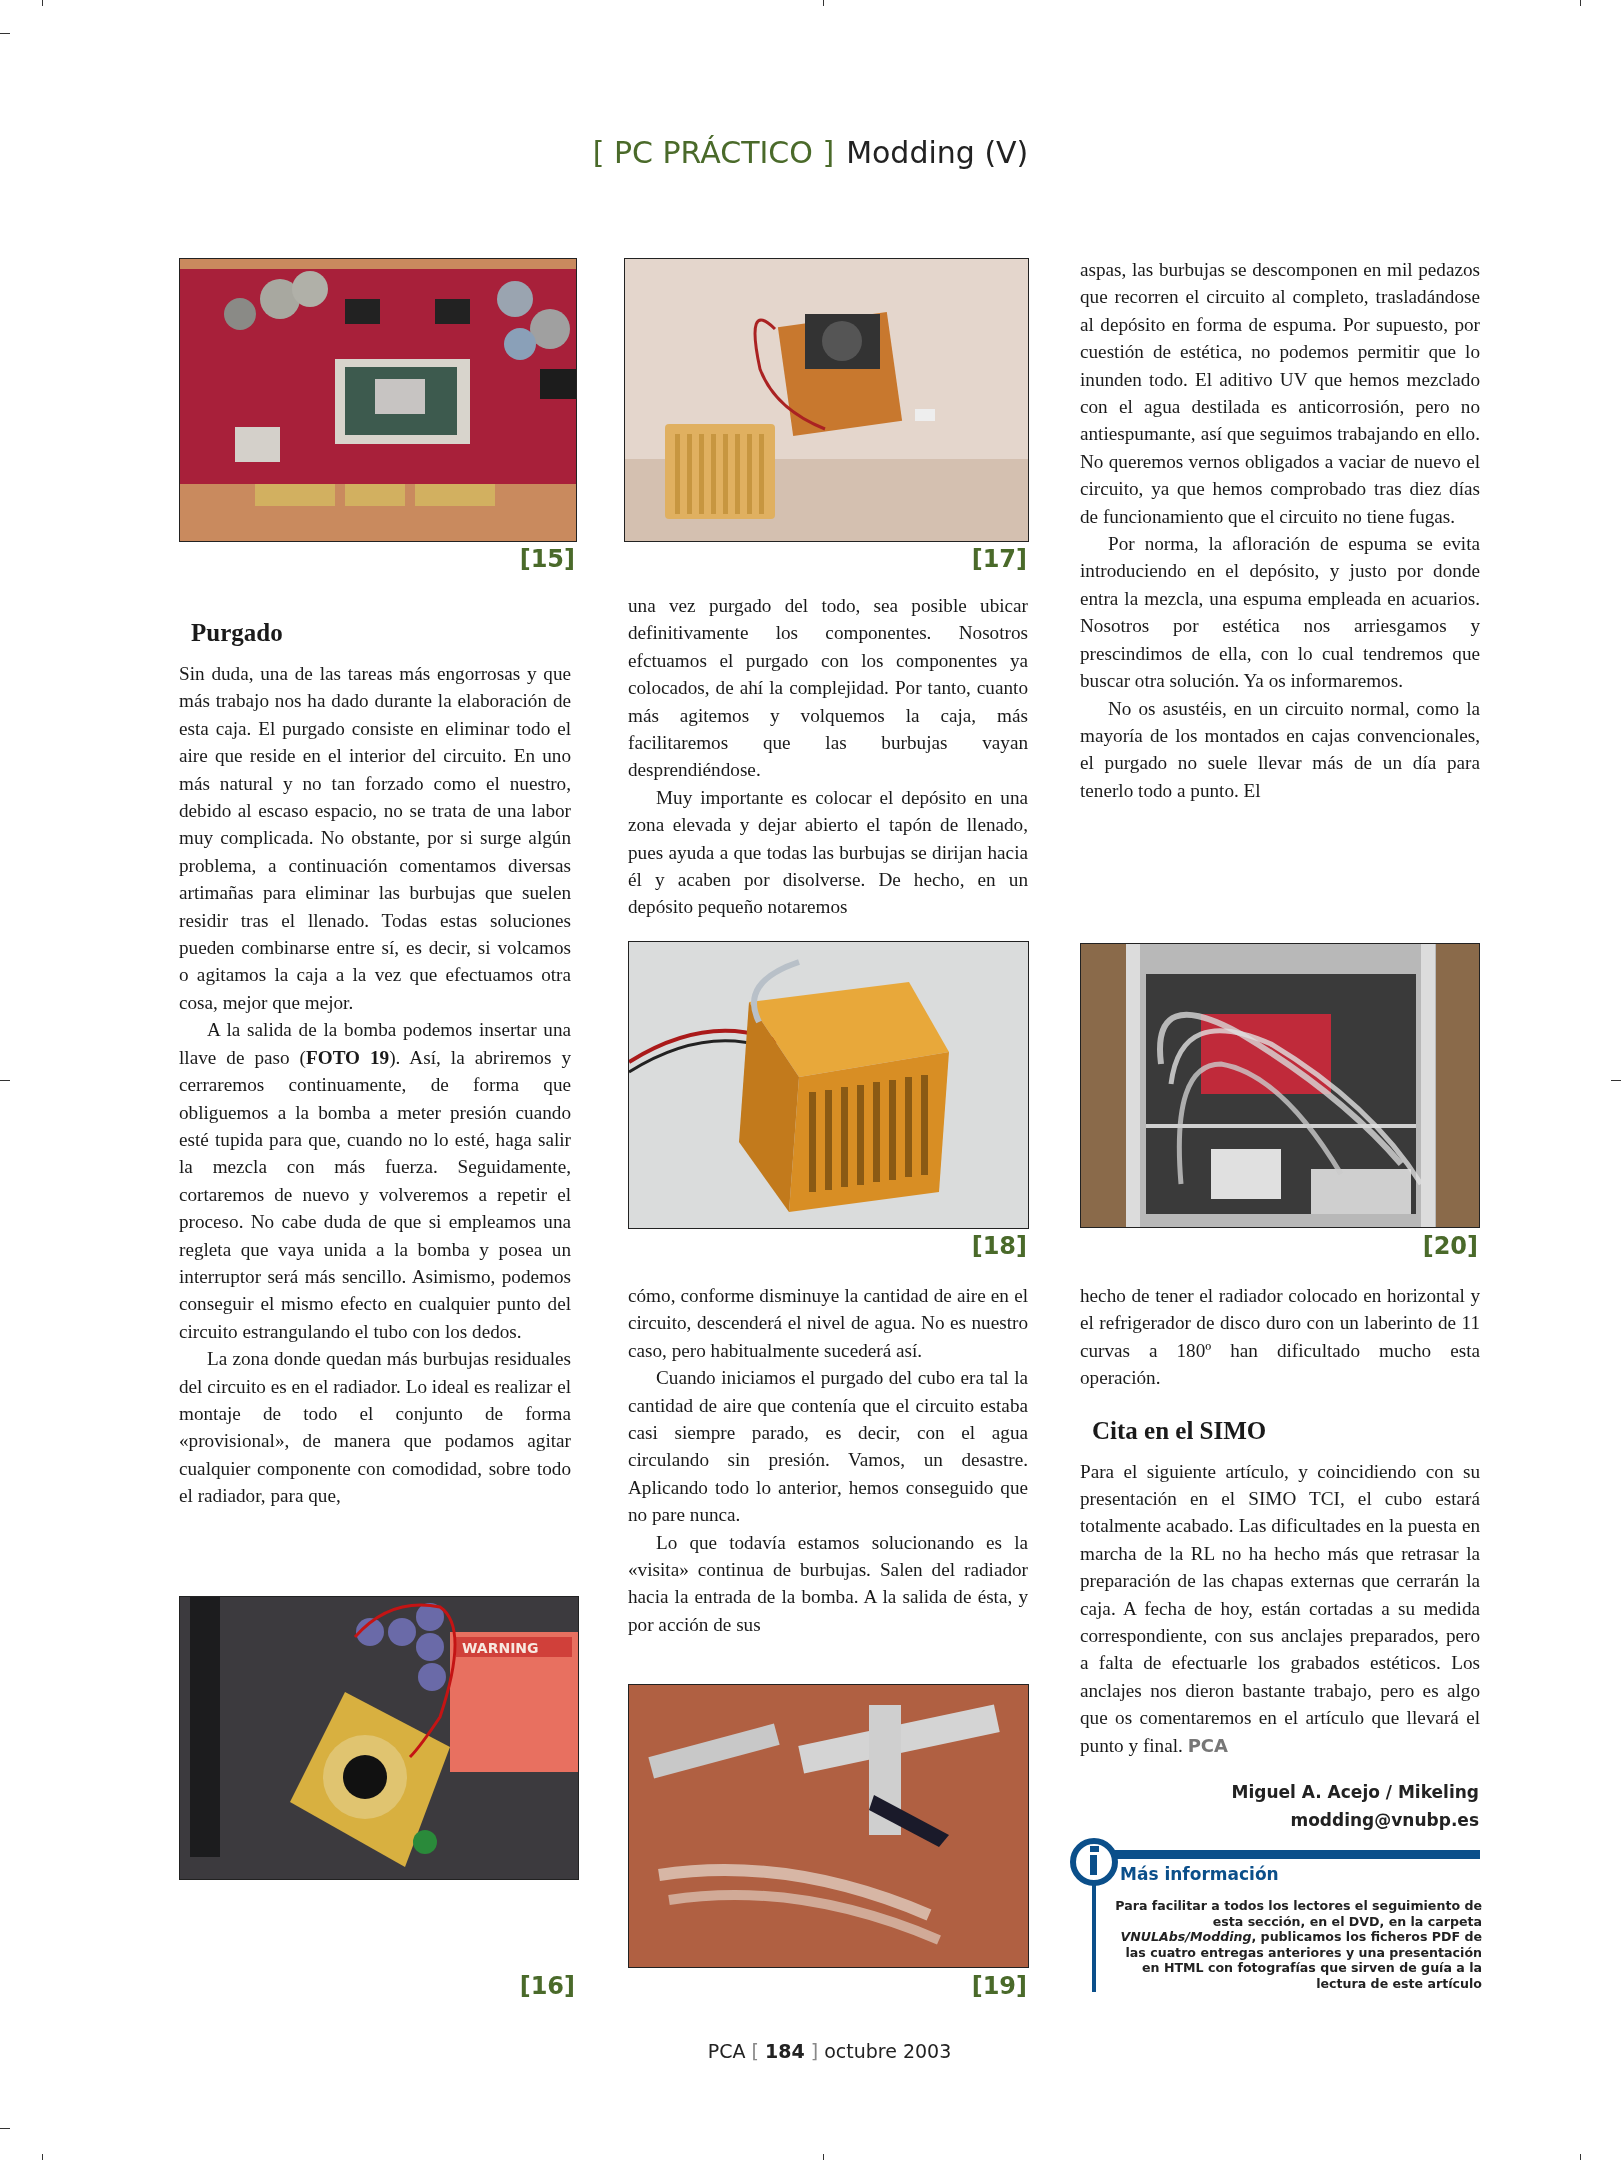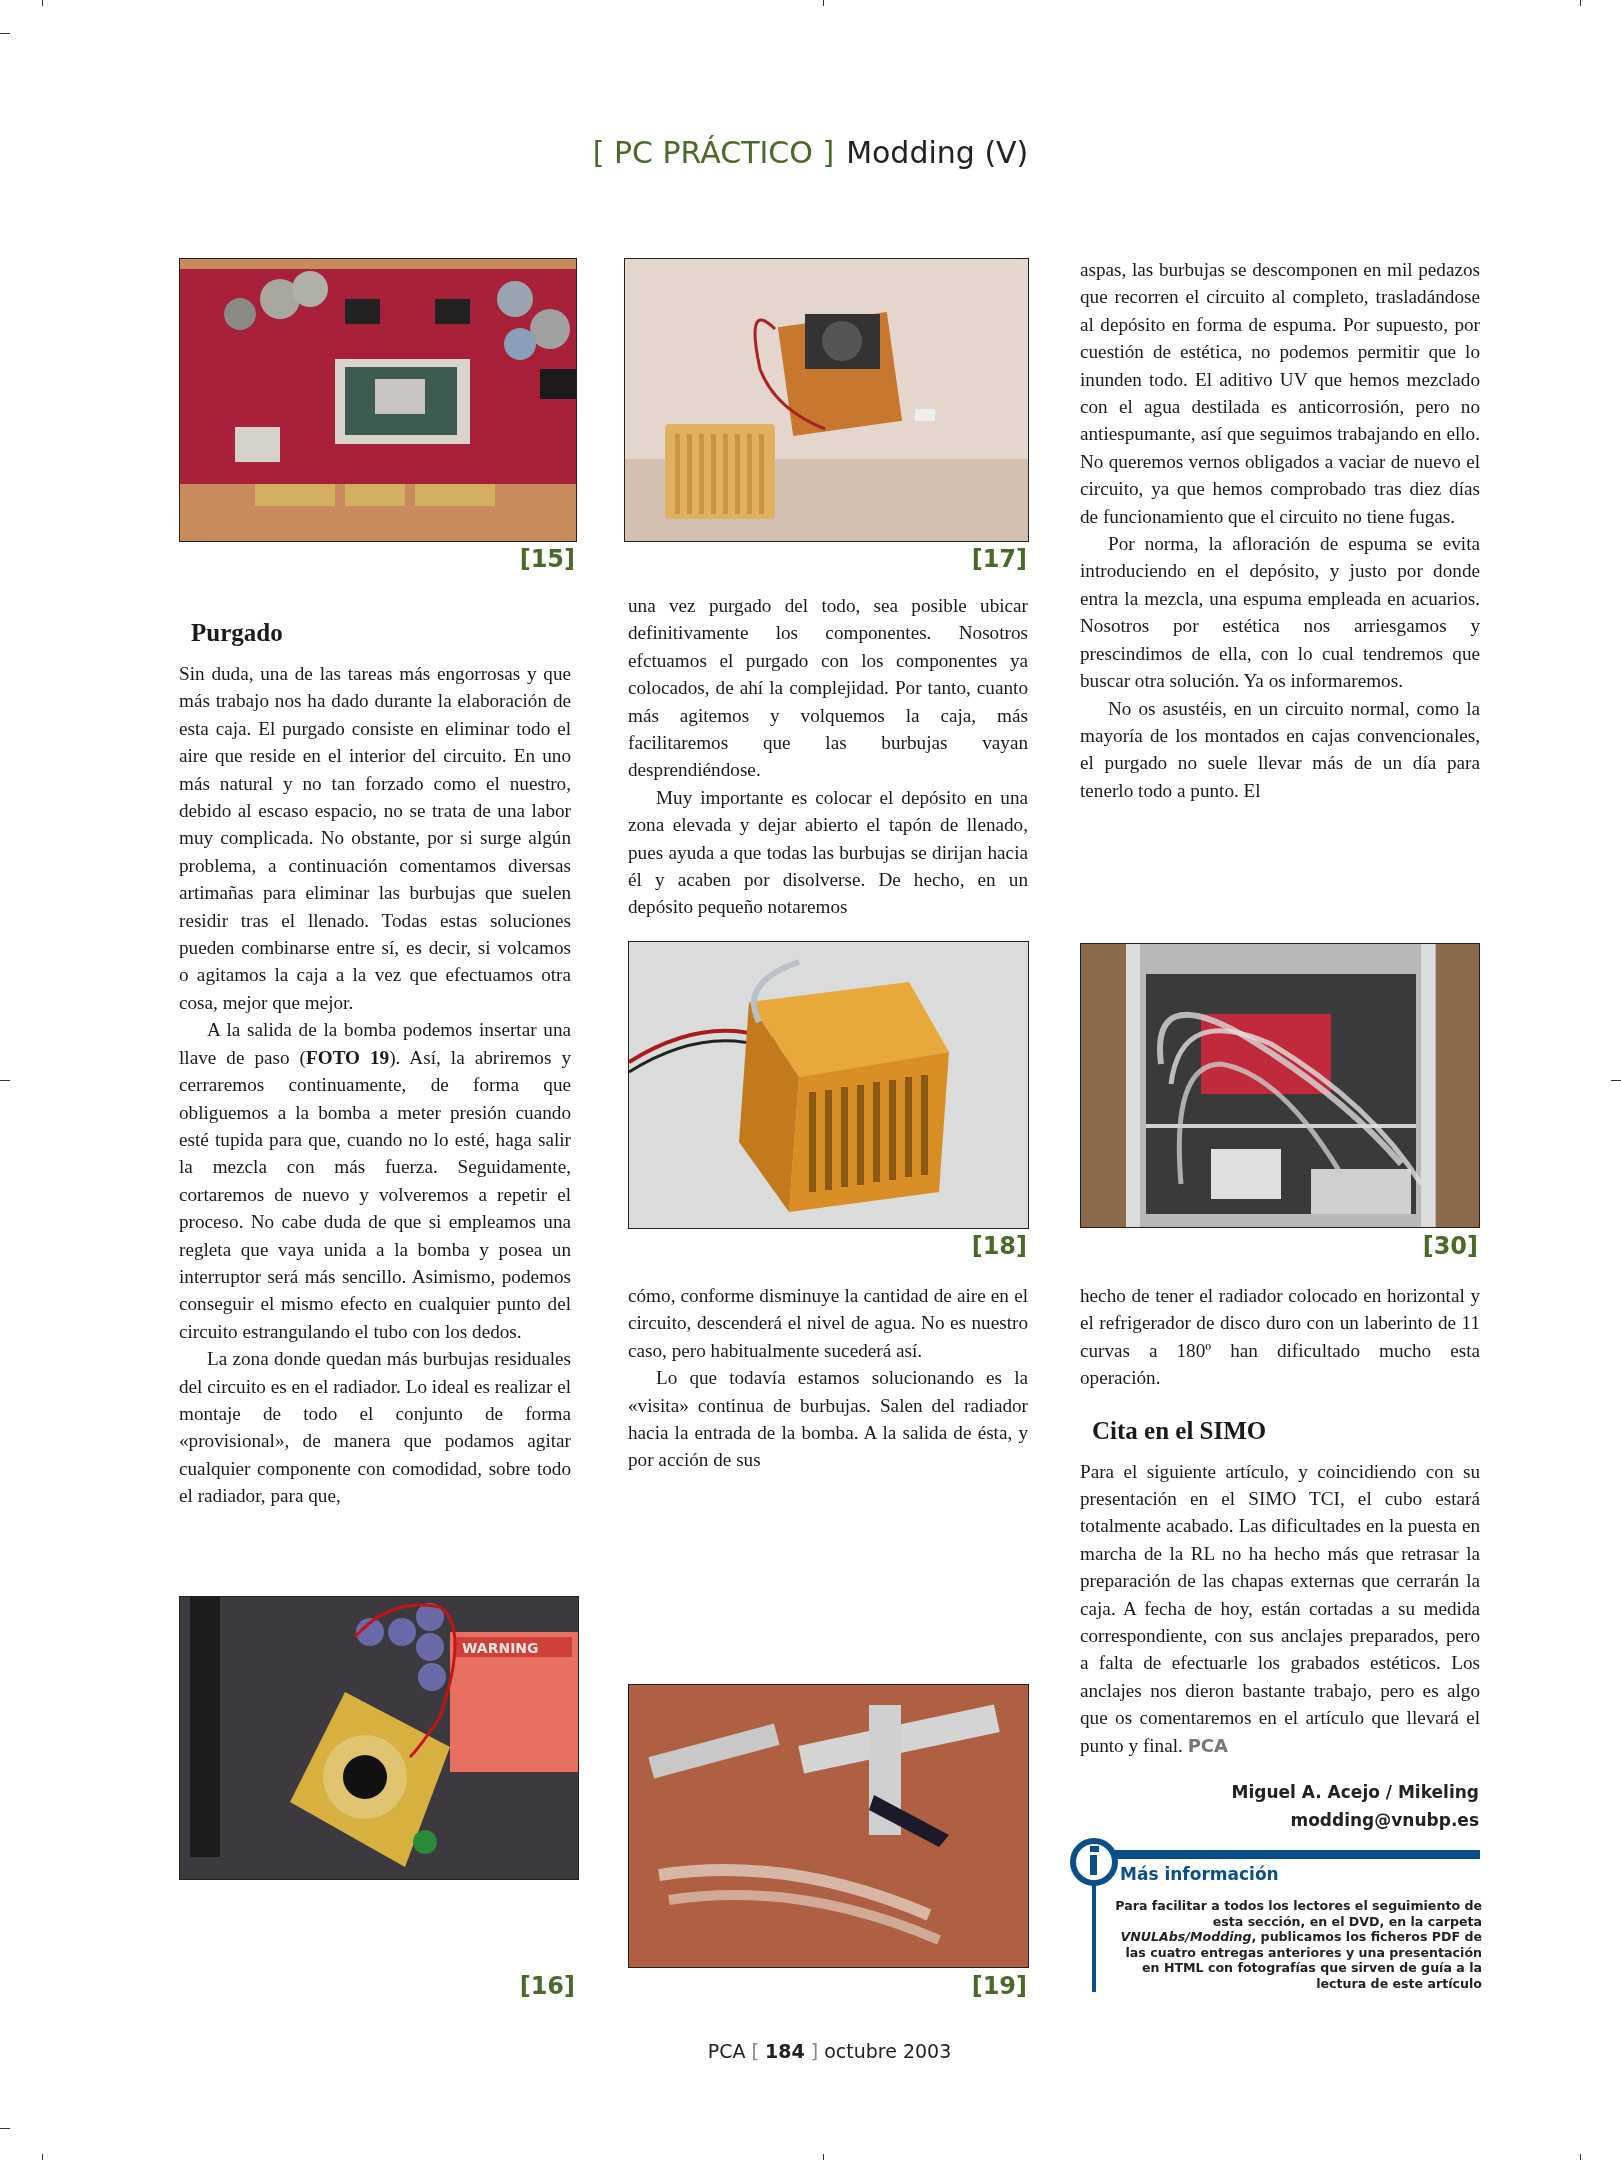--- a/index.html
+++ b/index.html
@@ -134,20 +134,21 @@
       <rect x="276" y="135" width="7" height="100"></rect>
         <rect x="292" y="133" width="7" height="100"></rect>
     </g>
     <path d="M130 80 Q110 40 170 20" stroke="#b8c0c8" stroke-width="6" fill="none"></path>
   </svg>
 </div>
 <div class="cap" style="left:931px;top:1232px;width:96px;">[18]</div>
 
 <div class="col" style="left:628px;top:1282px;width:400px;">
   <p>cómo, conforme disminuye la cantidad de aire en el circuito, descenderá el nivel de agua. No es nuestro caso, pero habitualmen­te sucederá así.</p>
+  <p class="ind">Cuando iniciamos el purgado del cubo era tal la cantidad de aire que contenía que el circuito estaba casi siempre parado, es decir, con el agua circulando sin presión. Vamos, un desastre. Aplicando todo lo anterior, hemos conseguido que no pare nunca.</p>
   <p class="ind">Lo que todavía estamos solucionando es la «visita» continua de burbujas. Salen del radiador hacia la entrada de la bomba. A la salida de ésta, y por acción de sus</p>
 </div>
 
 <div class="photo" style="left:179px;top:1596px;width:398px;height:282px;">
   <svg width="398" height="282" viewBox="0 0 398 282">
     <rect width="398" height="282" fill="#3c3a3e"></rect>
     <rect x="10" y="0" width="30" height="260" fill="#1c1c1e"></rect>
     <rect x="270" y="35" width="128" height="140" fill="#e87060"></rect>
     <rect x="276" y="40" width="116" height="20" fill="#d0403a"></rect>
     <text x="282" y="56" font-family="DejaVu Sans, sans-serif" font-size="14" font-weight="bold" fill="#f8e8e0">WARNING</text>
@@ -194,21 +195,21 @@
     <rect x="65" y="180" width="270" height="4" fill="#d0d0d0"></rect>
     <rect x="130" y="205" width="70" height="50" fill="#e0e0e0"></rect>
     <rect x="230" y="225" width="100" height="45" fill="#cfcfcf"></rect>
     <path d="M80 120 Q70 40 160 90 Q260 150 320 220" stroke="#d8d8d8" stroke-width="6" fill="none" opacity="0.8"></path>
     <path d="M90 140 Q100 60 190 100 Q290 160 340 240" stroke="#e0e0e0" stroke-width="5" fill="none" opacity="0.8"></path>
     <path d="M100 240 Q90 120 140 120 Q200 130 260 230" stroke="#cacaca" stroke-width="5" fill="none" opacity="0.8"></path>
     <rect x="45" y="0" width="14" height="283" fill="#dcdcdc"></rect>
       <rect x="340" y="0" width="14" height="283" fill="#dcdcdc"></rect>
   </svg>
 </div>
-<div class="cap" style="left:1382px;top:1232px;width:96px;">[30]</div>
+<div class="cap" style="left:1382px;top:1232px;width:96px;">[20]</div>
 
 <div class="col" style="left:1080px;top:1282px;width:400px;">
   <p>hecho de tener el radiador colocado en hori­zontal y el refrigerador de disco duro con un laberinto de 11 curvas a 180º han dificultado mucho esta operación.</p>
   <h2 style="margin-top:24px;">Cita en el SIMO</h2>
   <p><span>Para el siguiente artículo, y coincidiendo con su presentación en el SIMO TCI, el cubo esta­rá totalmente acabado. Las dificultades en la puesta en marcha de la RL no ha hecho más que retrasar la preparación de las chapas externas que cerrarán la caja. A fecha de hoy, están cortadas a su medida correspondiente, con sus anclajes preparados, pero a falta de efectuarle los grabados estéticos. Los anclajes nos dieron bastante trabajo, pero es algo que os comentaremos en el artículo que llevará el punto y final.</span> <span class="pca">PCA</span></p>
 </div>
 
 <div class="sig" style="top:1782px;">Miguel A. Acejo / Mikeling</div>
 <div class="sig" style="top:1810px;">modding@vnubp.es</div>
 

